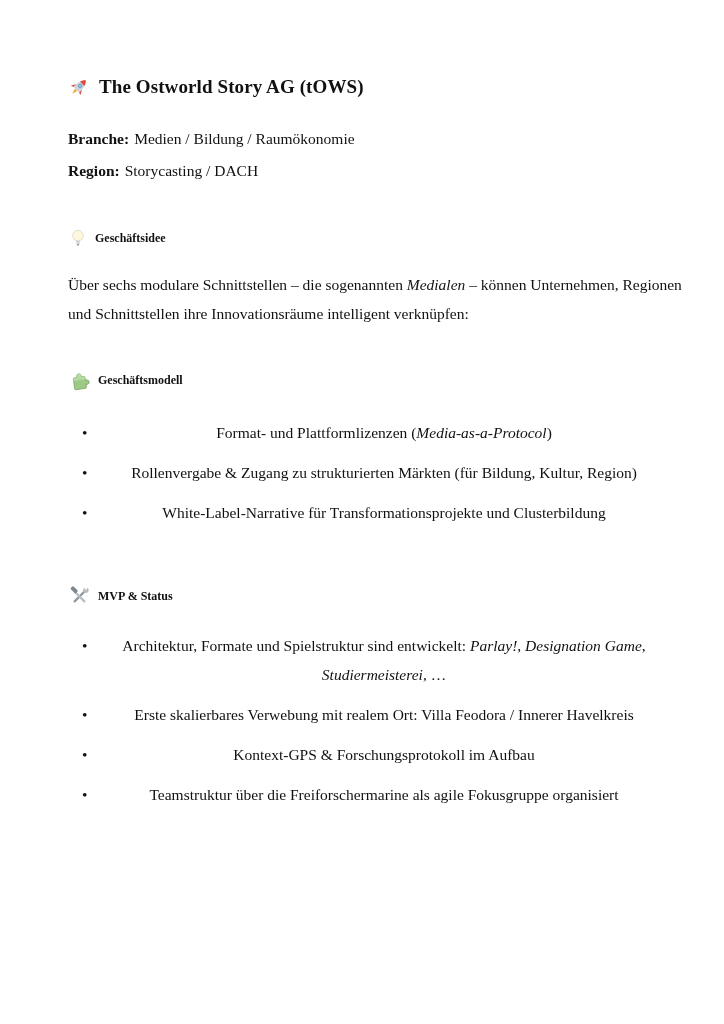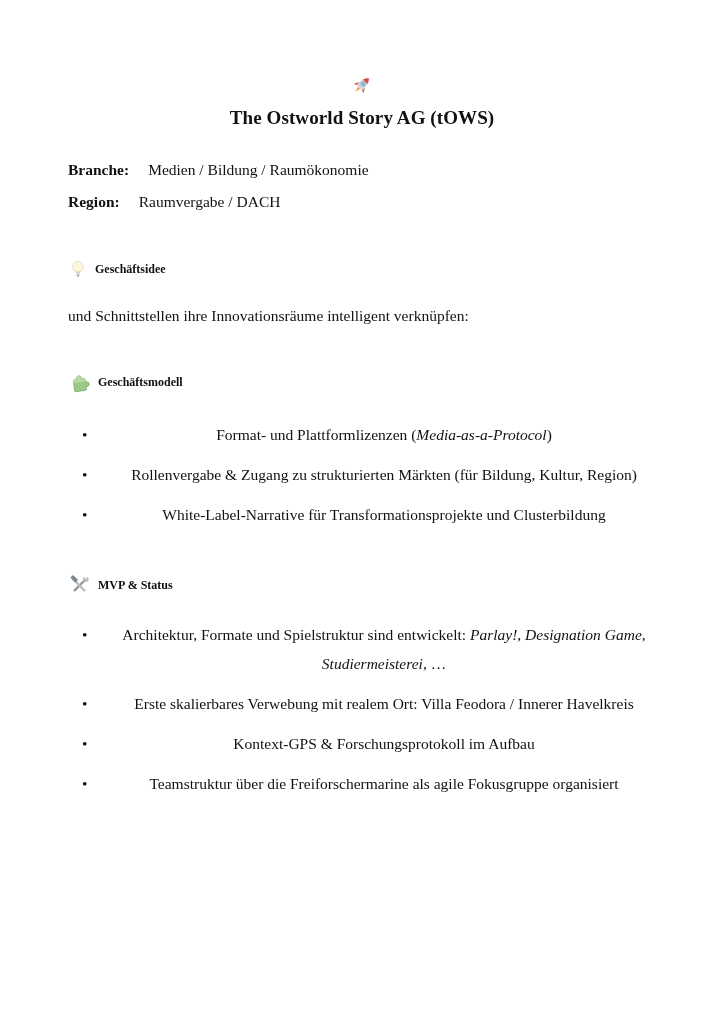--- a/index.html
+++ b/index.html
@@ -20,41 +20,40 @@
 
   h1.title {
     margin: 74px 0 0 0;
     font-size: 19px;
     line-height: 26px;
     font-weight: bold;
     display: flex;
     align-items: center;
     gap: 9px;
     letter-spacing: 0.1px;
-    flex-direction: column;
   }
   .icon { display: inline-flex; flex: 0 0 auto; }
   .icon svg { display: block; }
 
   .meta { margin: 28px 0 0 0; font-size: 15.5px; line-height: 22px; }
   .meta + .meta { margin-top: 10px; }
-  .meta strong { margin-right: 19px; }
+  .meta strong { margin-right: 5px; }
 
   h2.section-heading {
     margin: 0;
     font-size: 12px;
     line-height: 26px;
     font-weight: bold;
     display: flex;
     align-items: center;
     gap: 7px;
   }
   #h2-idea  { margin-top: 43px; }
   #h2-model { margin-top: 39px; }
-  #h2-mvp   { margin-top: 43px; }
+  #h2-mvp   { margin-top: 56px; }
 
   .para { margin-top: 19px; font-size: 15.5px; line-height: 29px; }
   .para .line { white-space: nowrap; }
 
   .bullets { margin-top: 25px; }
   #mvp-bullets { margin-top: 22px; }
   .bullet { display: flex; font-size: 15.5px; line-height: 29px; }
   .bullet + .bullet { margin-top: 11px; }
   .bullet .marker {
     flex: 0 0 44px;
@@ -79,35 +78,36 @@
           <path d="M12 1.5 C15 4.5 16.3 8.5 16.3 12.5 L16.3 16 L7.7 16 L7.7 12.5 C7.7 8.5 9 4.5 12 1.5 Z" fill="#ccd3da"></path>
           <path d="M12 1.5 C13.6 3.1 14.8 5 15.5 7 L8.5 7 C9.2 5 10.4 3.1 12 1.5 Z" fill="#dd4a41"></path>
           <circle cx="12" cy="10.3" r="2" fill="#8fc1e3" stroke="#5d87a8" stroke-width="0.6"></circle>
         </g>
       </svg>
     </span>
     <span>The Ostworld Story AG (tOWS)</span>
   </h1>
 
   <p class="meta"><strong>Branche:</strong><span>Medien / Bildung / Raumökonomie</span></p>
-  <p class="meta"><strong>Region:</strong><span>Raumvergabe / DACH</span></p>
+  <p class="meta"><strong>Region:</strong><span>Storycasting / DACH</span></p>
 
   <h2 class="section-heading" id="h2-idea">
     <span class="icon">
       <svg width="20" height="22" viewBox="0 0 24 24">
         <circle cx="12" cy="9.2" r="6.4" fill="#fcf7dd" stroke="#d8d2b0" stroke-width="0.8"></circle>
         <rect x="9.6" y="15.2" width="4.8" height="1.7" rx="0.5" fill="#cfcfcf"></rect>
         <rect x="10" y="17.3" width="4" height="1.5" rx="0.5" fill="#bdbdbd"></rect>
         <path d="M10.6 19.2 h2.8 v0.9 a1.4 1.4 0 0 1 -2.8 0 Z" fill="#a8a8a8"></path>
       </svg>
     </span>
     <span>Geschäftsidee</span>
   </h2>
 
   <div class="para">
+    <div class="line"><span>Über sechs modulare Schnittstellen – die sogenannten </span><span class="it">Medialen</span><span> – können Unternehmen, Regionen</span></div>
     <div class="line"><span>und Schnittstellen ihre Innovationsräume intelligent verknüpfen:</span></div>
   </div>
 
   <h2 class="section-heading" id="h2-model">
     <span class="icon">
       <svg width="23" height="23" viewBox="0 0 24 24">
         <g transform="rotate(-8 12 12)">
           <path d="M7 8.6 h2.9 a2.4 2.4 0 1 1 4.2 0 H17 a1.2 1.2 0 0 1 1.2 1.2 v2.9 a2.4 2.4 0 1 1 0 4.2 v2.9 A1.2 1.2 0 0 1 17 21 H7 A1.2 1.2 0 0 1 5.8 19.8 v-10 A1.2 1.2 0 0 1 7 8.6 Z" fill="#9cc985" stroke="#6f9e5a" stroke-width="0.7"></path>
           <path d="M7 8.6 h2.9 a2.4 2.4 0 1 1 4.2 0 H17 a1.2 1.2 0 0 1 1.2 1.2 v2 H5.8 v-2 A1.2 1.2 0 0 1 7 8.6 Z" fill="#b5d9a2" stroke="none"></path>
         </g>

